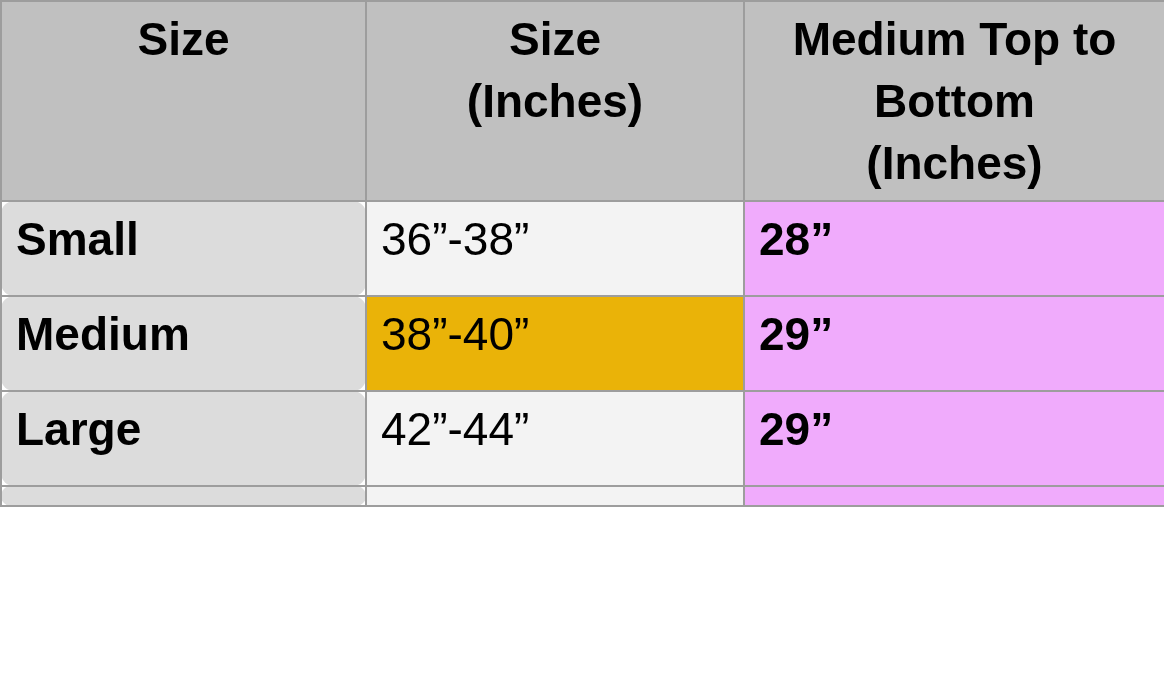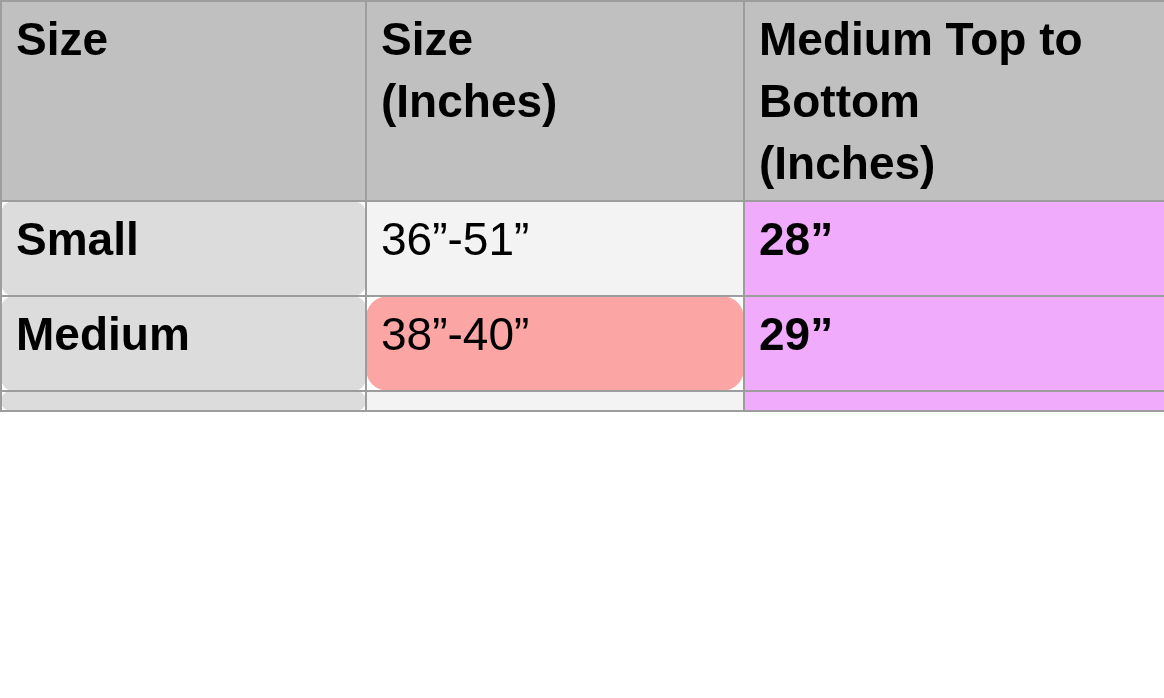--- a/index.html
+++ b/index.html
@@ -32,39 +32,38 @@
     line-height: 1.35;
     color: #000000;
   }
   .size-chart thead th {
     background: #c0c0c0;
     font-weight: bold;
     height: 198px;
     box-sizing: border-box;
     vertical-align: top;
   }
-  .size-chart thead th .hdr-line { display: block; }
+  .size-chart thead th .hdr-line { display: block; text-align: center; }
 
   
   .cell-size {
     background: #dcdcdc;
     font-weight: bold;
     height: 95px;
     box-sizing: border-box;
     border-radius: 13px;
   }
   .cell-chest {
     background: #f3f3f3;
     font-weight: normal;
     height: 95px;
     box-sizing: border-box;
   }
   .cell-chest.hl {
-    background: #fca5a5;
-    border-radius: 22px;
+    background: #eab308;
   }
   .cell-length {
     background: #f0abfc;
     font-weight: bold;
     height: 95px;
     box-sizing: border-box;
   }
   tr.partial .cell-size,
   tr.partial .cell-chest,
   tr.partial .cell-length {
@@ -95,26 +94,31 @@
       <th>
         <span class="hdr-line">Medium Top to</span>
         <span class="hdr-line">Bottom</span>
         <span class="hdr-line">(Inches)</span>
       </th>
     </tr>
   </thead>
   <tbody>
     <tr>
       <td class="cell-size">Small</td>
-      <td class="cell-chest">36”-51”</td>
+      <td class="cell-chest">36”-38”</td>
       <td class="cell-length">28”</td>
     </tr>
     <tr>
       <td class="cell-size">Medium</td>
       <td class="cell-chest hl">38”-40”</td>
+      <td class="cell-length">29”</td>
+    </tr>
+    <tr>
+      <td class="cell-size">Large</td>
+      <td class="cell-chest">42”-44”</td>
       <td class="cell-length">29”</td>
     </tr>
     <tr class="partial">
       <td class="cell-size"></td>
       <td class="cell-chest"></td>
       <td class="cell-length"></td>
     </tr>
   </tbody>
 </table>
 

